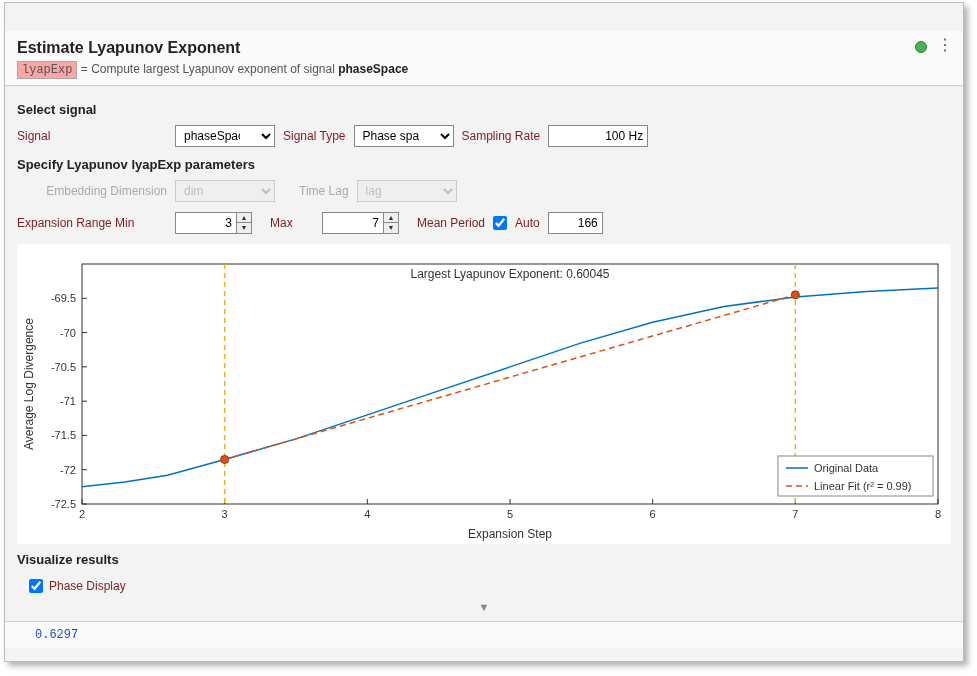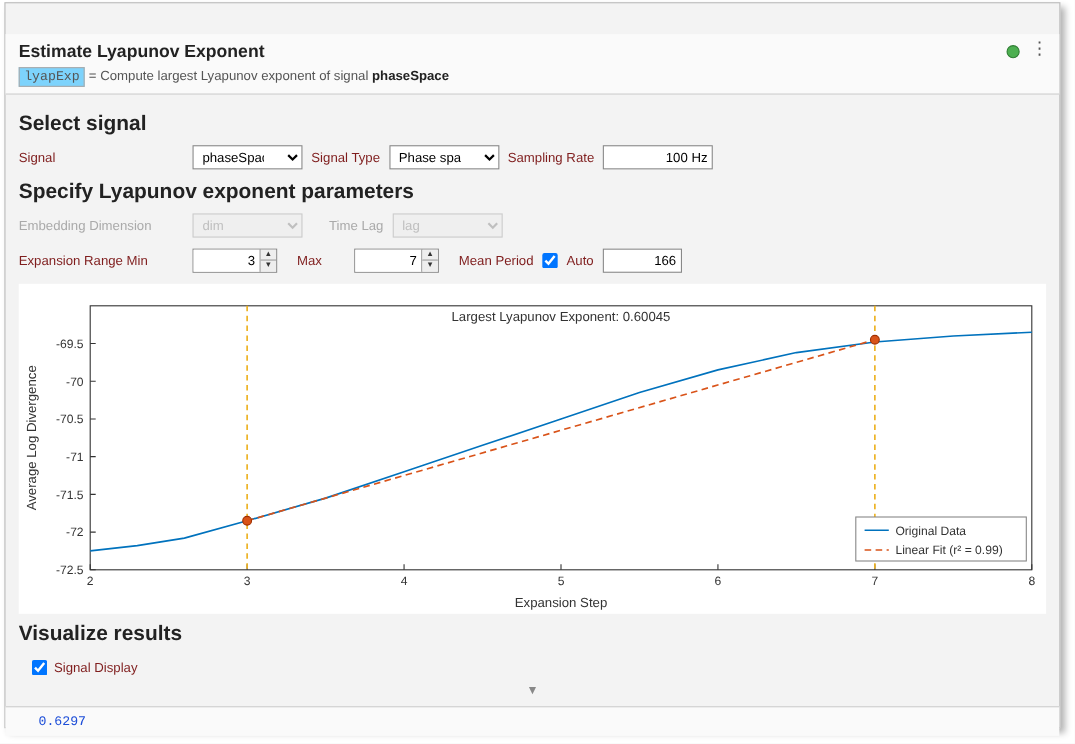--- a/index.html
+++ b/index.html
@@ -48,43 +48,43 @@
     font-size: 16px;
     color: #555;
     cursor: pointer;
     line-height: 1;
   }
   .code-box {
     display: inline-block;
     font-family: "Courier New", monospace;
     border: 1px solid #aaa;
     padding: 1px 4px;
-    background: #7dd3fc;
+    background: #fca5a5;
     font-size: 12px;
   }
   .desc-line { color: #555; }
   .desc-line b { color: #222; }
   .body-area {
     padding: 10px 12px 4px 12px;
   }
   .section-title {
     font-weight: bold;
-    font-size: 19px;
+    font-size: 13px;
     color: #222;
     margin: 6px 0 8px 0;
   }
   .row {
     display: flex;
     align-items: center;
     gap: 8px;
     margin-bottom: 10px;
     flex-wrap: wrap;
   }
   .lbl { color: #7f1d1d; white-space: nowrap; }
-  .lbl.disabled { color: #aaa; }
+  .lbl.disabled { color: #aaa; text-align: right; }
   select, input[type=text] {
     font-size: 12px;
     height: 22px;
     border: 1px solid #888;
     background: #fff;
     padding: 0 4px;
   }
   select { width: 100px; padding-right: 18px; }
   select.disabled, input.disabled {
     background: #eee;
@@ -182,21 +182,21 @@
     <div class="section-title">Select signal</div>
     <div class="row">
       <span class="lbl" style="width:150px">Signal</span>
       <select><option>phaseSpace</option></select>
       <span class="lbl">Signal Type</span>
       <select><option>Phase space</option></select>
       <span class="lbl">Sampling Rate</span>
       <input type="text" class="num-input" style="width: 100px; text-align: right;" value="100 Hz">
     </div>
 
-    <div class="section-title">Specify Lyapunov exponent parameters</div>
+    <div class="section-title">Specify Lyapunov lyapExp parameters</div>
     <div class="row">
       <span class="lbl disabled" style="width:150px">Embedding Dimension</span>
       <select class="disabled" disabled=""><option>dim</option></select>
       <span class="lbl disabled" style="margin-left:16px">Time Lag</span>
       <select class="disabled" disabled=""><option>lag</option></select>
     </div>
 
     <div class="row">
       <span class="lbl" style="width:150px">Expansion Range  Min</span>
       <div class="spinner">
@@ -210,21 +210,21 @@
       <div class="spinner">
         <input type="text" value="7" style="">
         <div class="btns">
             <span>▲</span>
             <span>▼</span>
           </div>
       </div>
       <span class="lbl" style="margin-left:10px">Mean Period</span>
       <input type="checkbox" checked="" style="">
       <span class="lbl">Auto</span>
-      <input type="text" class="num-input" style="width: 72px;" value="166">
+      <input type="text" class="num-input" style="width: 55px;" value="166">
     </div>
 
     <div class="chart-wrap">
       <svg class="chart-svg" width="936" height="300">
         <g id="chart-g">
             <rect x="65" y="20" width="856" height="240" fill="#fff" stroke="#333" stroke-width="1"></rect>
             <line x1="65" y1="260" x2="65" y2="255" class="axis-line"></line>
             <text x="65" y="274" text-anchor="middle" class="axis-text">2</text>
             <line x1="207.66666666666666" y1="260" x2="207.66666666666666" y2="255" class="axis-line"></line>
             <text x="207.66666666666666" y="274" text-anchor="middle" class="axis-text">3</text>
@@ -266,21 +266,21 @@
             <text x="797" y="228" class="legend-text">Original Data</text>
             <line x1="769" y1="242" x2="791" y2="242" class="fit-line"></line>
             <text x="797" y="246" class="legend-text">Linear Fit (r² = 0.99)</text>
           </g>
       </svg>
     </div>
 
     <div class="section-title">Visualize results</div>
     <div class="footer-row">
       <input type="checkbox" checked="" style="">
-      <span class="lbl">Signal Display</span>
+      <span class="lbl">Phase Display</span>
     </div>
 
     <div class="collapse-arrow">▼</div>
   </div>
 
   <div class="result-bar">
     <span>0.6297</span>
   </div>
 </div>
 

